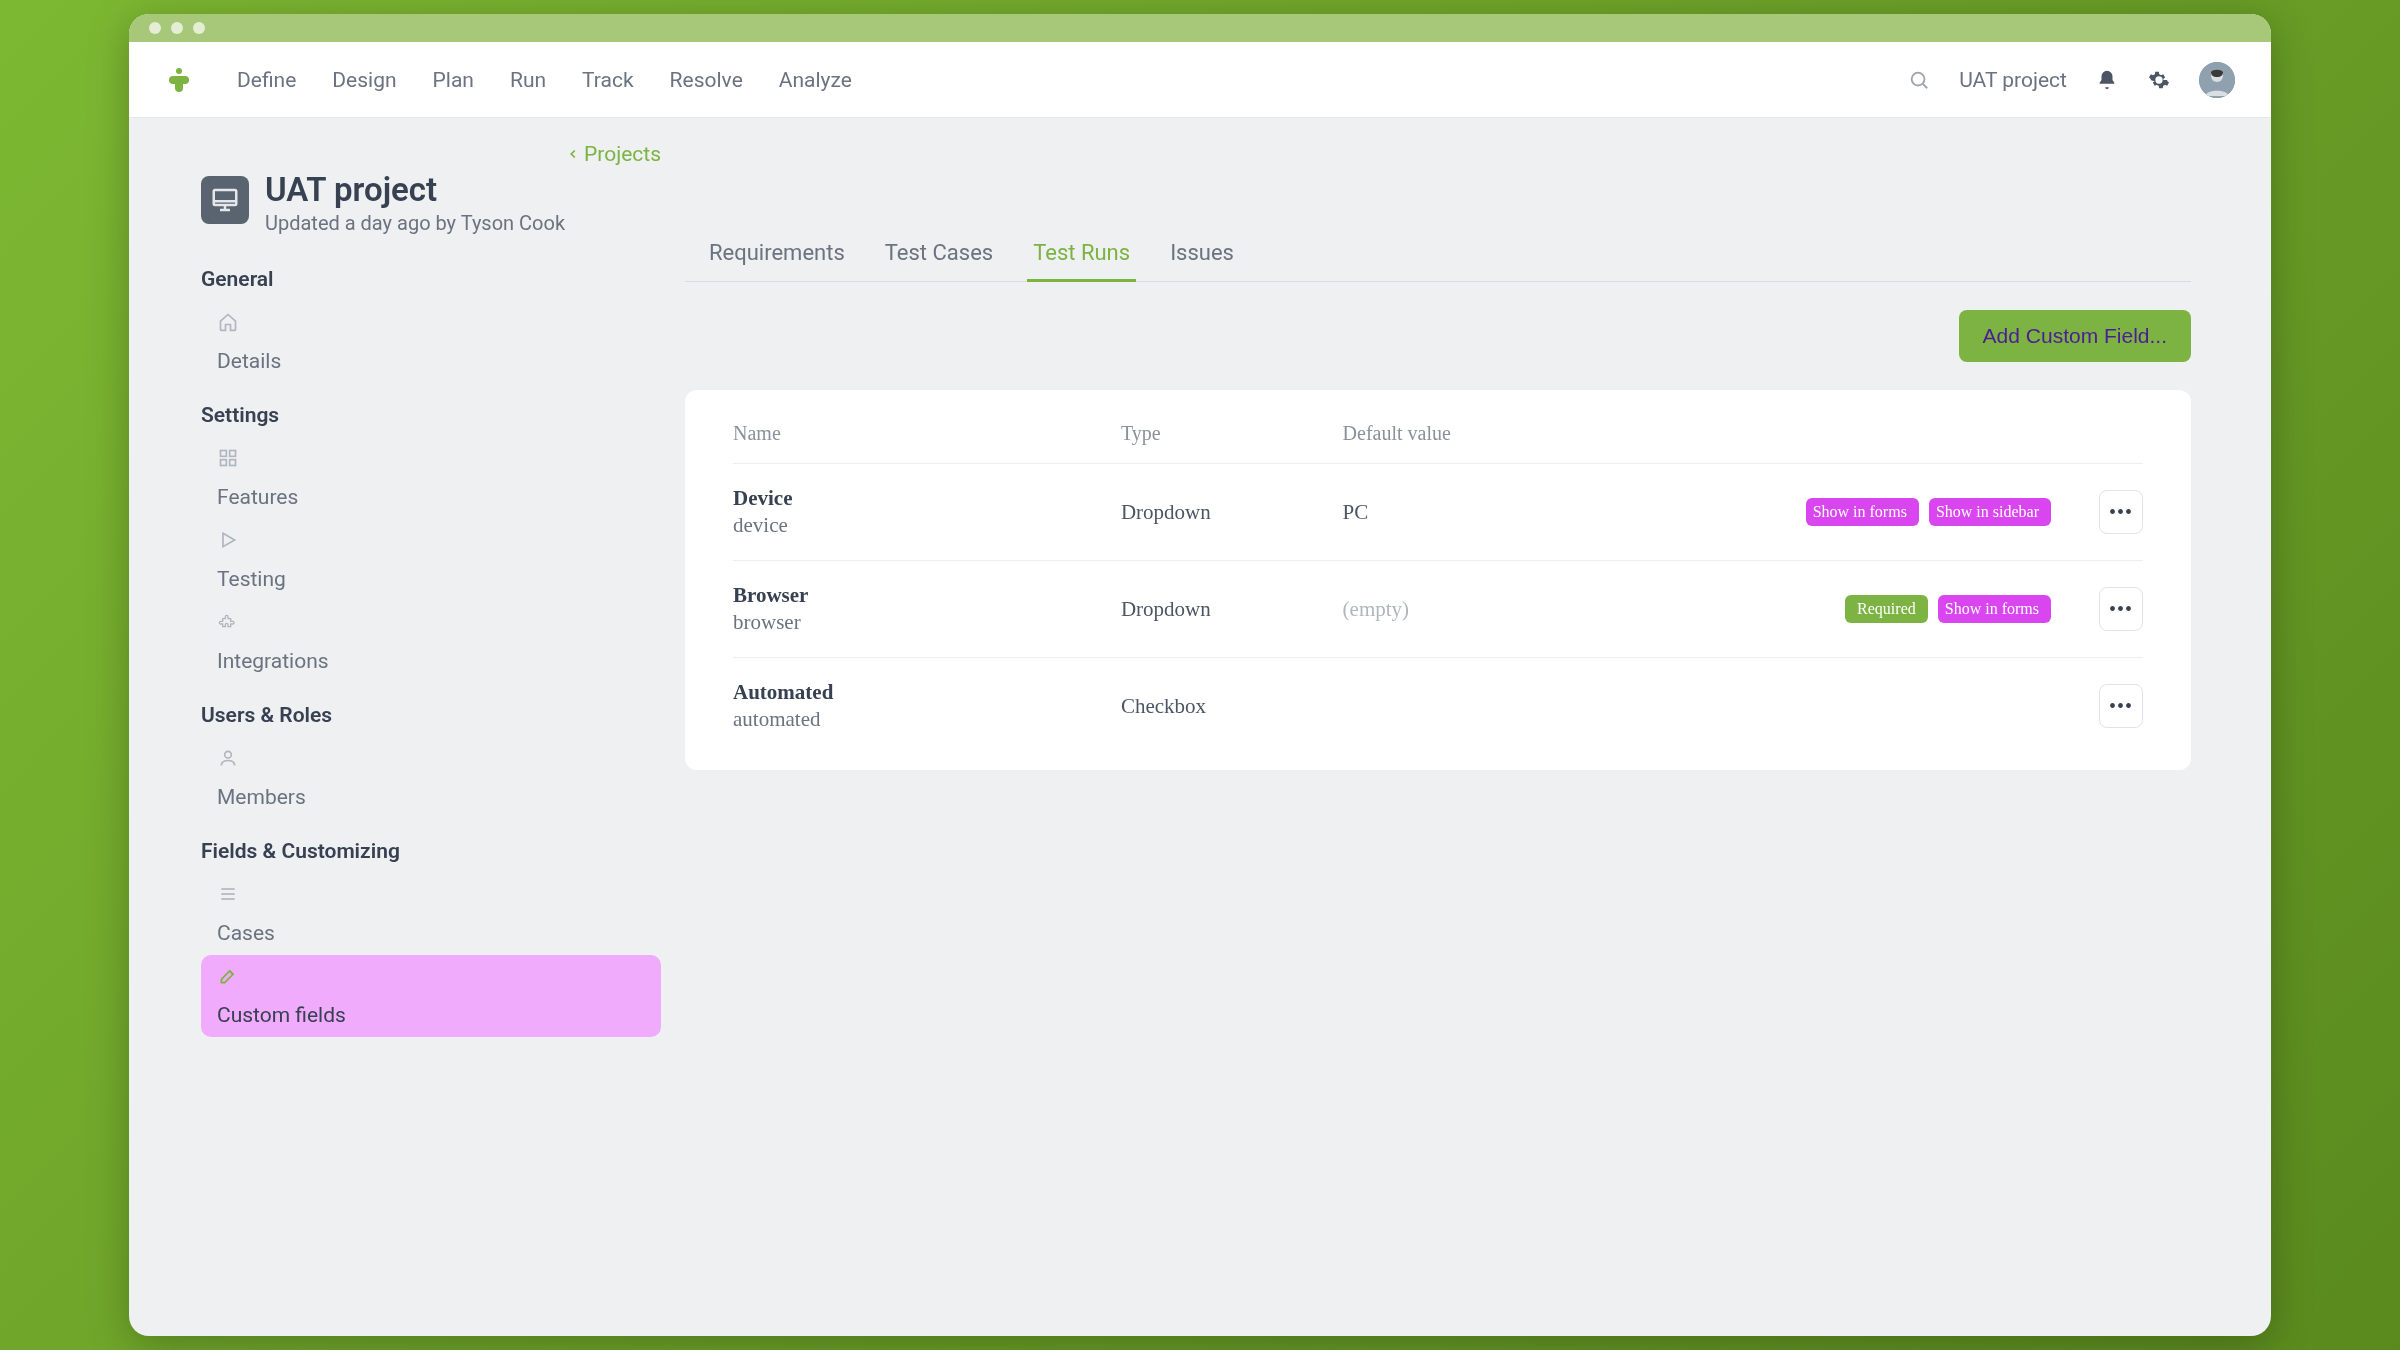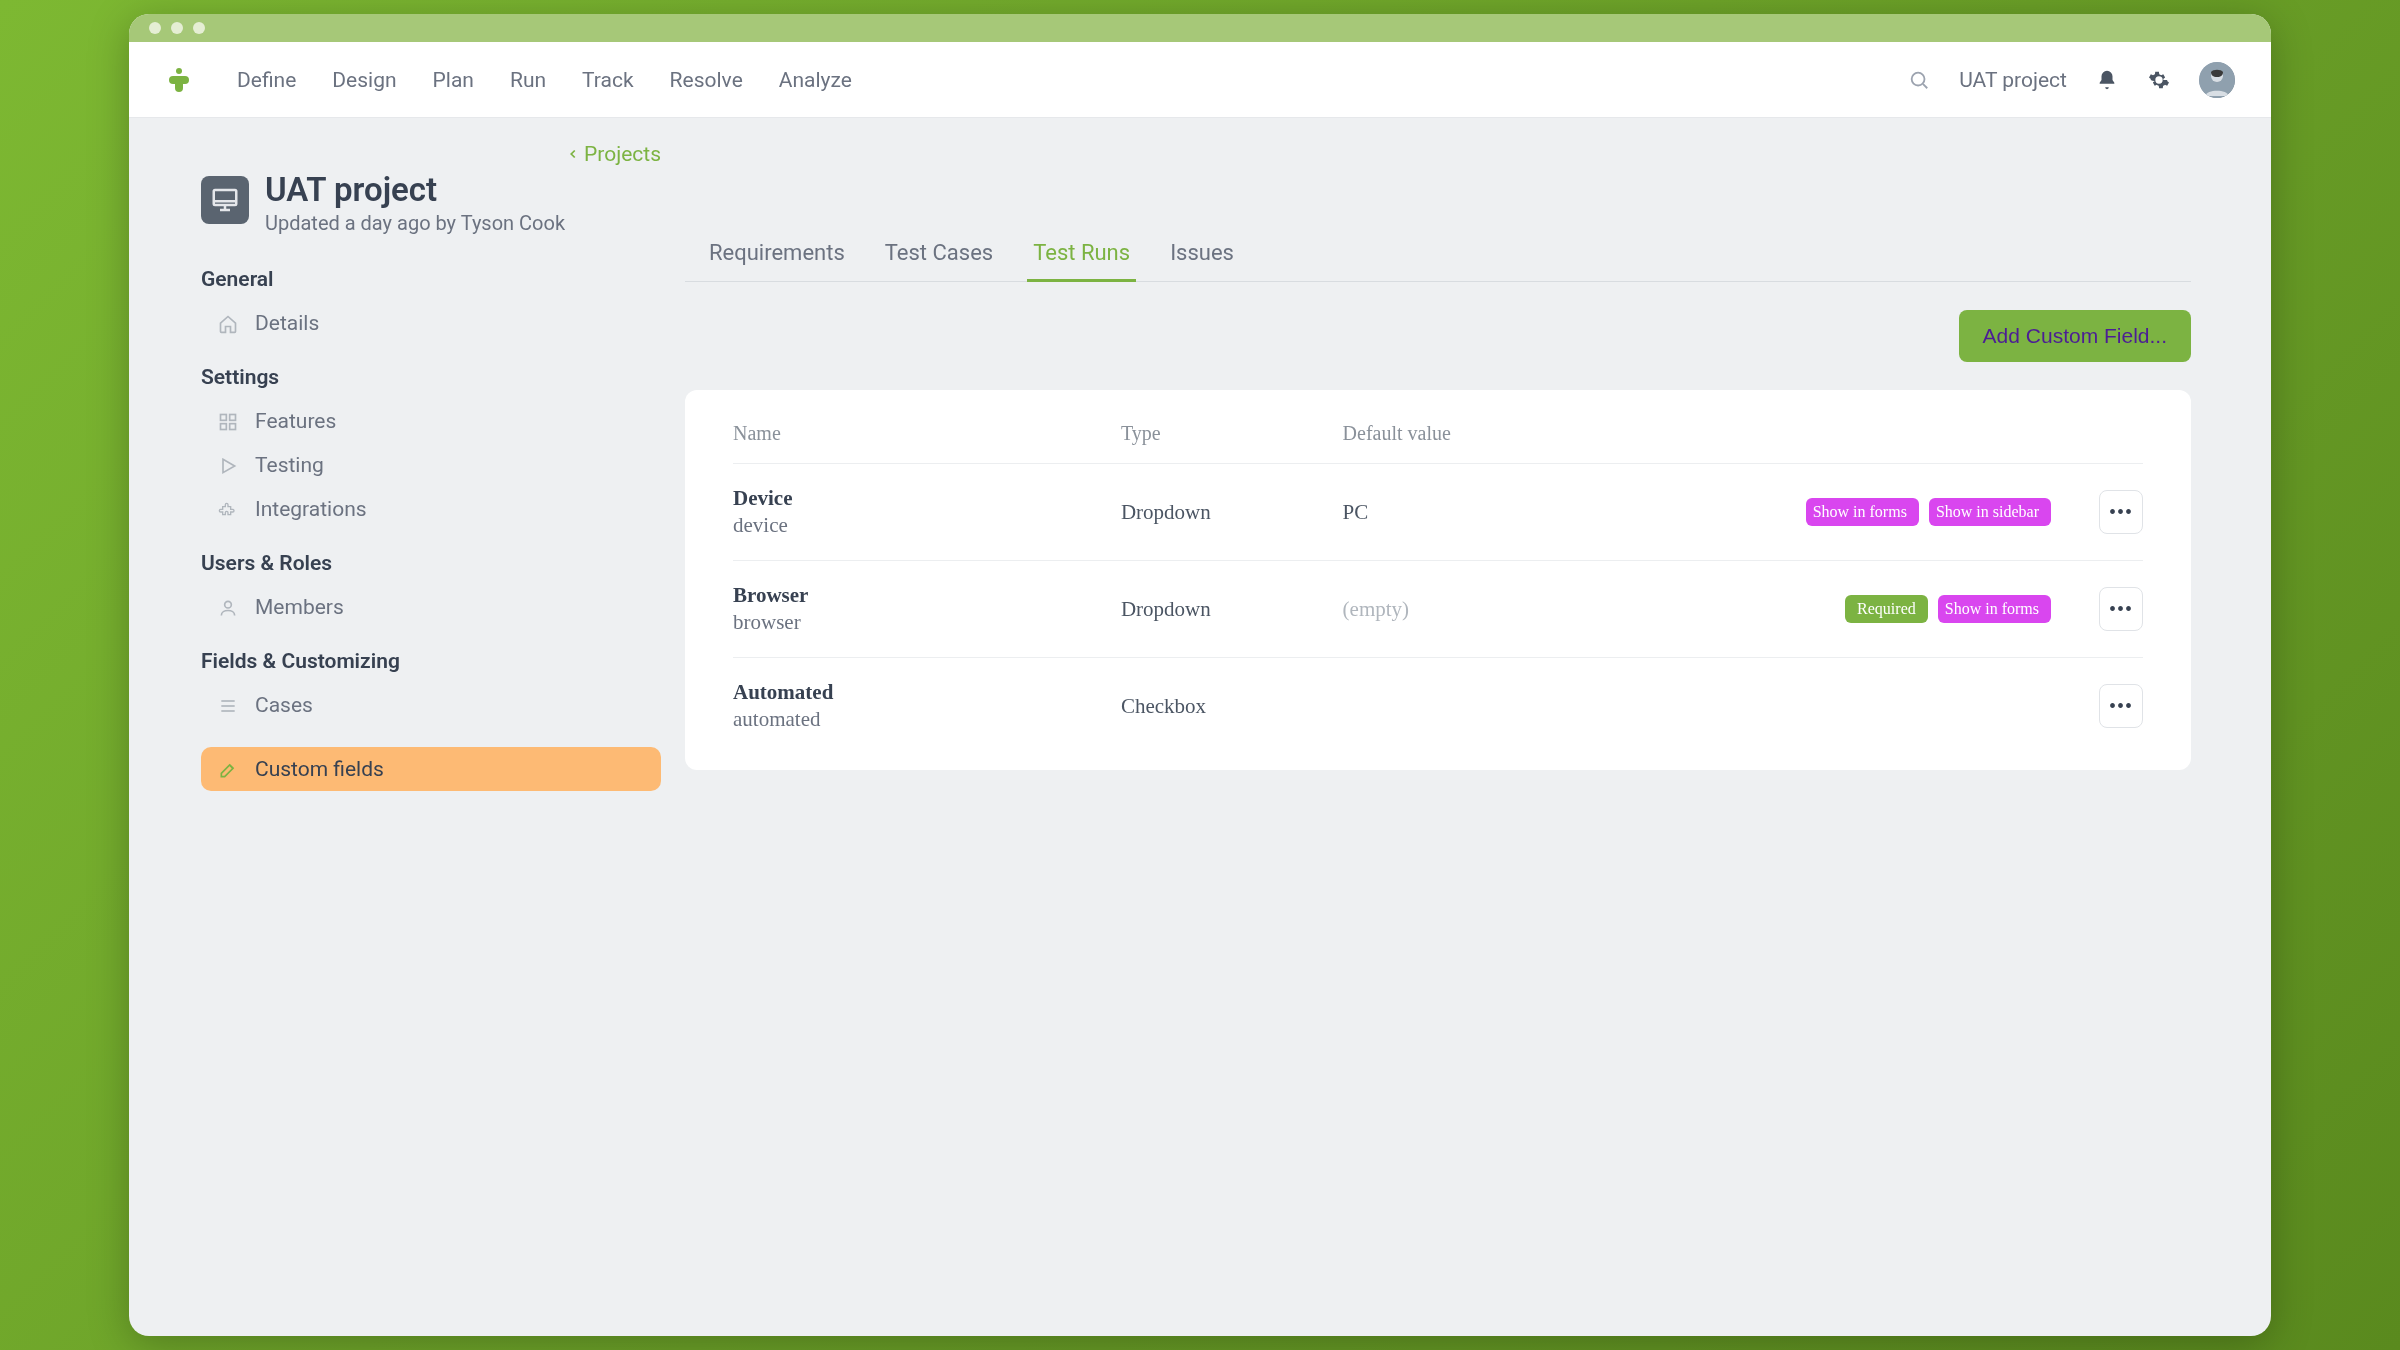--- a/index.html
+++ b/index.html
@@ -91,31 +91,31 @@
   .project-icon {
     width: 48px; height: 48px; border-radius: 8px;
     background: #5a6470;
     display:flex; align-items:center; justify-content:center;
     margin-top: 6px;
   }
   .project-title-block h1 { font-size: 33px; font-weight: 600; color: #374151; }
   .project-title-block p { font-size: 20px; color: #6b7280; margin-top: 2px; }
   .side-section-title { font-size: 21px; font-weight: 600; color: #374151; margin: 20px 0 10px; }
   .side-item {
-    display: flex; align-items: flex-end; gap: 16px;
+    display: flex; align-items: flex-start; gap: 16px;
     padding: 10px 16px;
     border-radius: 10px;
     font-size: 21px;
     color: #6b7280;
     cursor: pointer;
+    flex-direction: column;
   }
   .side-item.active {
-    background: #fdba74;
+    background: #f0abfc;
     color: #374151;
-    margin-top: 20px;
   }
   .side-item.active .side-icon svg { stroke: #7cb342; }
   .side-icon { width: 22px; height: 22px; display:flex; align-items:center; justify-content:center; }
   .side-icon svg { stroke: #b0b6bd; }
   .main {
     flex: 1;
     padding: 110px 80px 0 0;
   }
   .tabs {
     display: flex;

